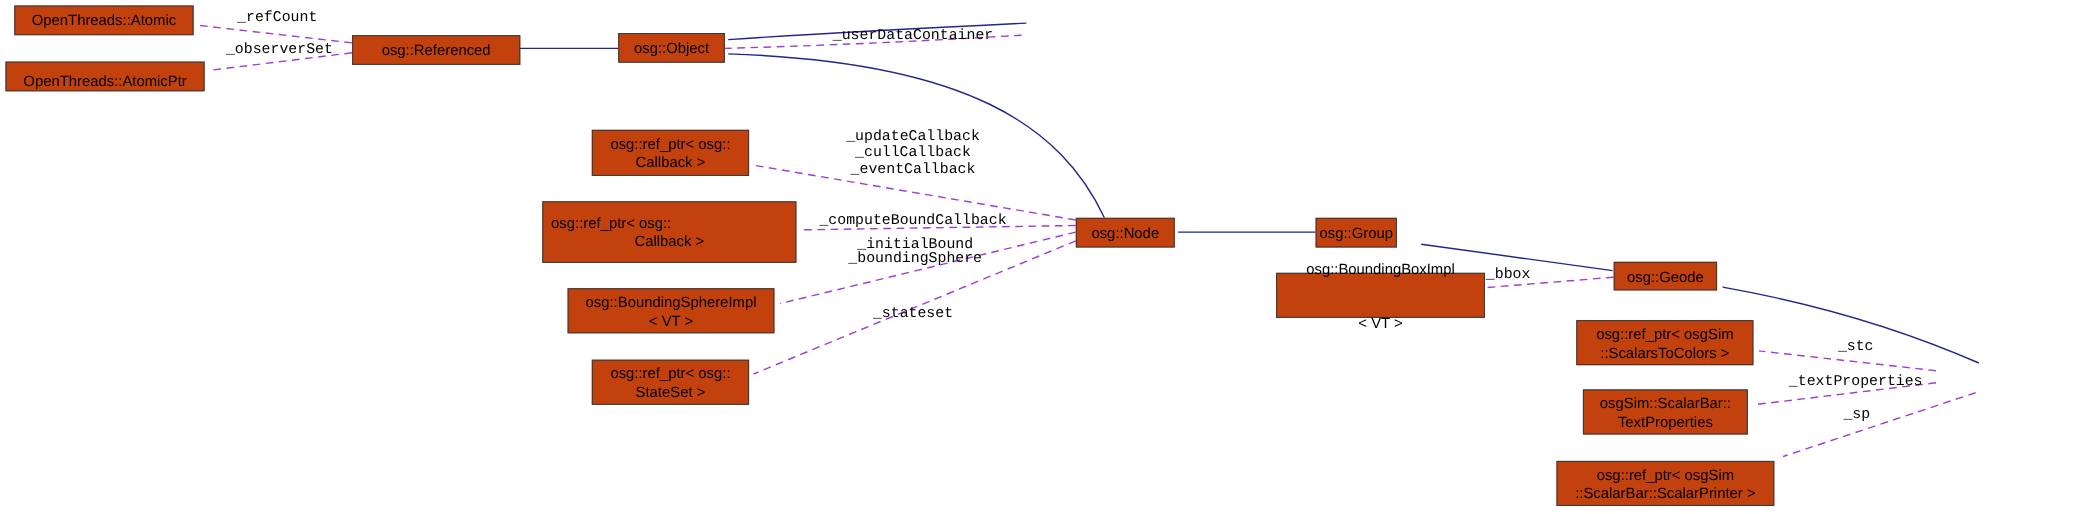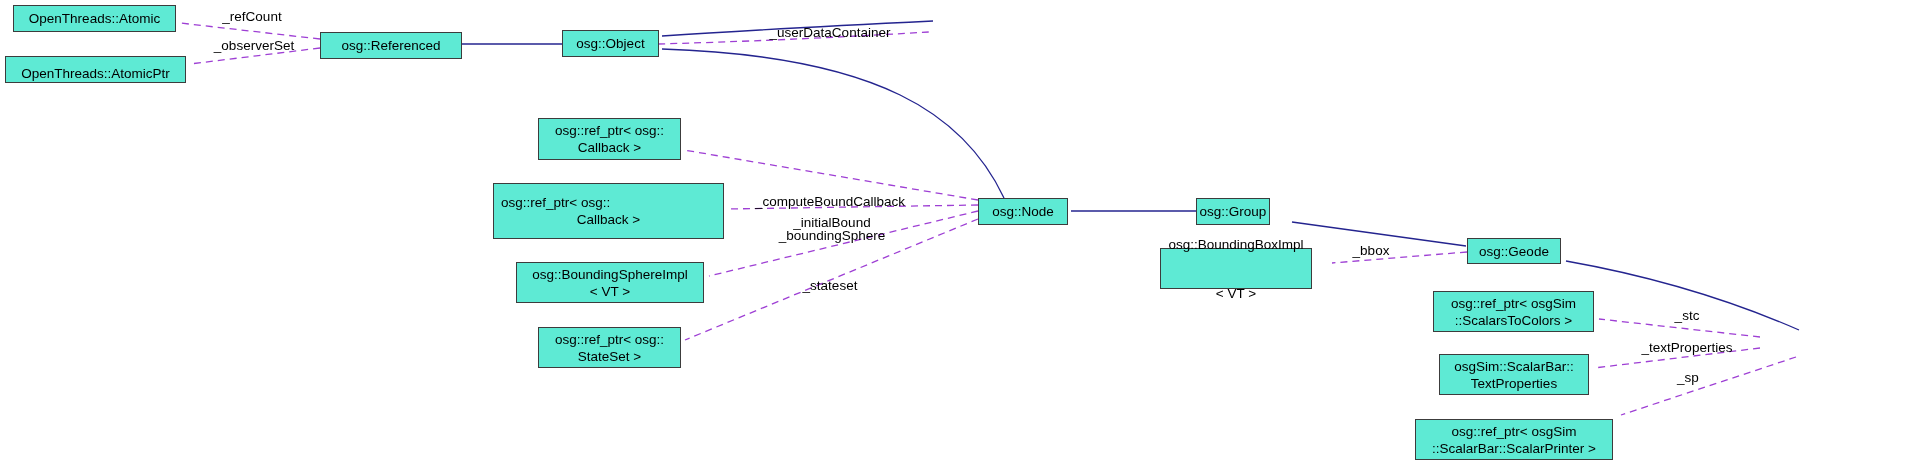--- a/index.html
+++ b/index.html
@@ -13,50 +13,50 @@
   .diagram{
     position:relative;width:1907px;height:467px;background:var(--c-bg);
     font-family:"Liberation Sans",sans-serif;color:#000;overflow:hidden;
   }
   .edges{position:absolute;left:0;top:0;z-index:0;}
   .edges path{fill:none;stroke-width:1.3px;}
   .edges .solid{stroke:var(--c-solid);}
   .edges .dashed{stroke:var(--c-dashed);stroke-dasharray:7 5;}
   .node{
     position:absolute;z-index:2;box-sizing:border-box;
-    background:#5eead4;border:1.4px solid var(--c-border);
+    background:#c2410c;border:1.4px solid var(--c-border);
     display:flex;flex-direction:column;justify-content:center;
     font-size:13.5px;line-height:17px;text-align:center;white-space:nowrap;
     cursor:pointer;
   }
   .node .bline{width:100%;}
   
   .n-atomic    {left:13px;  top:5px;  width:163px;height:27px;}
   .n-atomicptr {left:5px;   top:56px; width:181px;height:27px;justify-content:flex-end;}
-  .n-referenced{left:320px; top:32px; width:142px;height:27px;}
+  .n-referenced{left:320px; top:32px; width:153px;height:27px;}
   .n-object    {left:562px; top:30px; width:97px; height:27px;}
   .n-udc       {left:933px; top:12px; width:181px;height:25px;}
   .n-callback  {left:538px; top:118px;width:143px;height:42px;}
   .n-cbs       {left:493px; top:183px;width:231px;height:56px;}
   .n-cbs .bline{text-align:left;padding-left:7px;}
   .n-cbs .bline:last-child{text-align:center;padding-left:0;}
   .n-bsphere   {left:516px; top:262px;width:188px;height:41px;}
   .n-stateset  {left:538px; top:327px;width:143px;height:41px;}
   .n-node      {left:978px; top:198px;width:90px; height:27px;}
   .n-group     {left:1196px;top:198px;width:74px; height:27px;}
-  .n-bbox      {left:1160px;top:248px;width:152px;height:41px;gap:32px;}
+  .n-bbox      {left:1160px;top:248px;width:190px;height:41px;gap:32px;}
   .n-geode     {left:1467px;top:238px;width:94px; height:26px;}
   .n-stc       {left:1433px;top:291px;width:161px;height:41px;}
   .n-textprops {left:1439px;top:354px;width:150px;height:41px;}
   .n-sp        {left:1415px;top:419px;width:198px;height:41px;}
   .n-scalarbar {left:1760px;top:330px;width:144px;height:28px;
                 background:var(--c-hl);border:1.5px solid #1a1a1a;cursor:default;}
   .elabel{
     position:absolute;z-index:3;transform:translateX(-50%);
-    font-size:13.5px;line-height:15px;white-space:nowrap;text-align:center;
+    font-size:13.5px;line-height:15px;white-space:nowrap;text-align:center;font-family:Liberation Mono, monospace;
   }
   .elabel.tight{line-height:13px;}
 </style>
 </head>
 <body>
 
 <div class="diagram">
 
   <svg class="edges" width="1907" height="467" viewBox="0 0 1907 467">
     <defs>
@@ -138,20 +138,25 @@
     <div class="bline">TextProperties</div>
   </div>
   <div class="node n-sp">
     <div class="bline">osg::ref_ptr&lt; osgSim</div>
     <div class="bline">::ScalarBar::ScalarPrinter &gt;</div>
   </div>
 
   <div class="elabel" style="left:252px;top:9px">_refCount</div>
   <div class="elabel" style="left:254px;top:38px">_observerSet</div>
   <div class="elabel" style="left:830px;top:25px">_userDataContainer</div>
+  <div class="elabel" style="left:830px;top:117px">
+    <div>_updateCallback</div>
+    <div>_cullCallback</div>
+    <div>_eventCallback</div>
+  </div>
   <div class="elabel" style="left:830px;top:194px">_computeBoundCallback</div>
   <div class="elabel tight" style="left:832px;top:216px">
     <div>_initialBound</div>
     <div>_boundingSphere</div>
   </div>
   <div class="elabel" style="left:830px;top:278px">_stateset</div>
   <div class="elabel" style="left:1371px;top:243px">_bbox</div>
   <div class="elabel" style="left:1687px;top:308px">_stc</div>
   <div class="elabel" style="left:1687px;top:340px">_textProperties</div>
   <div class="elabel" style="left:1688px;top:370px">_sp</div>

